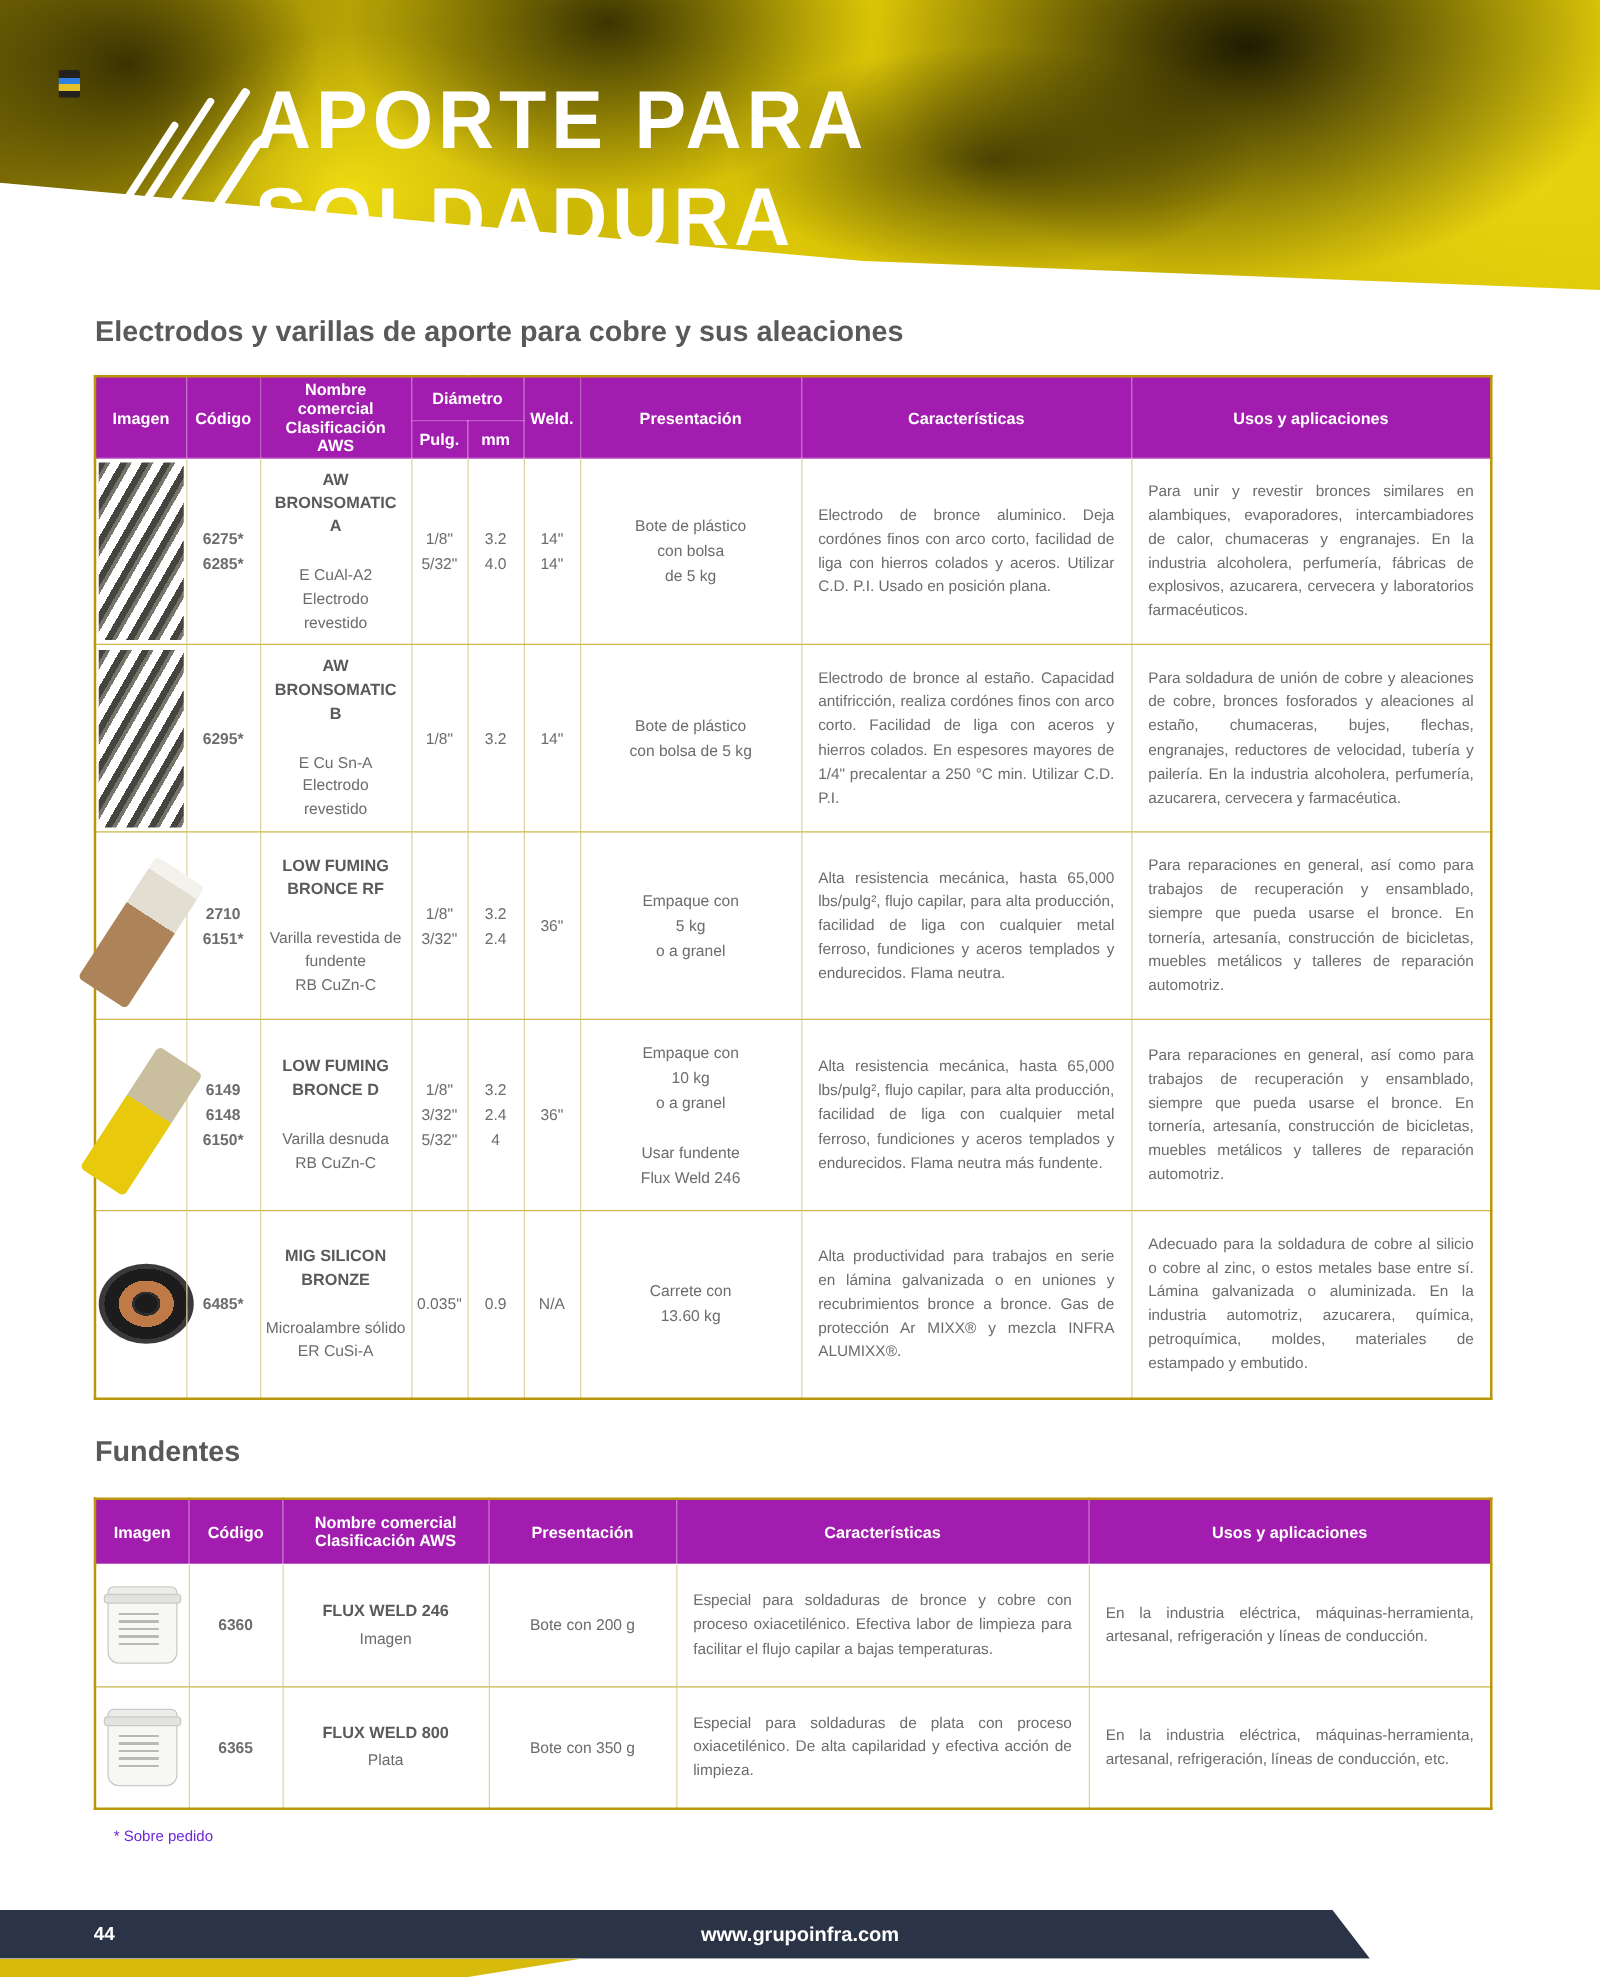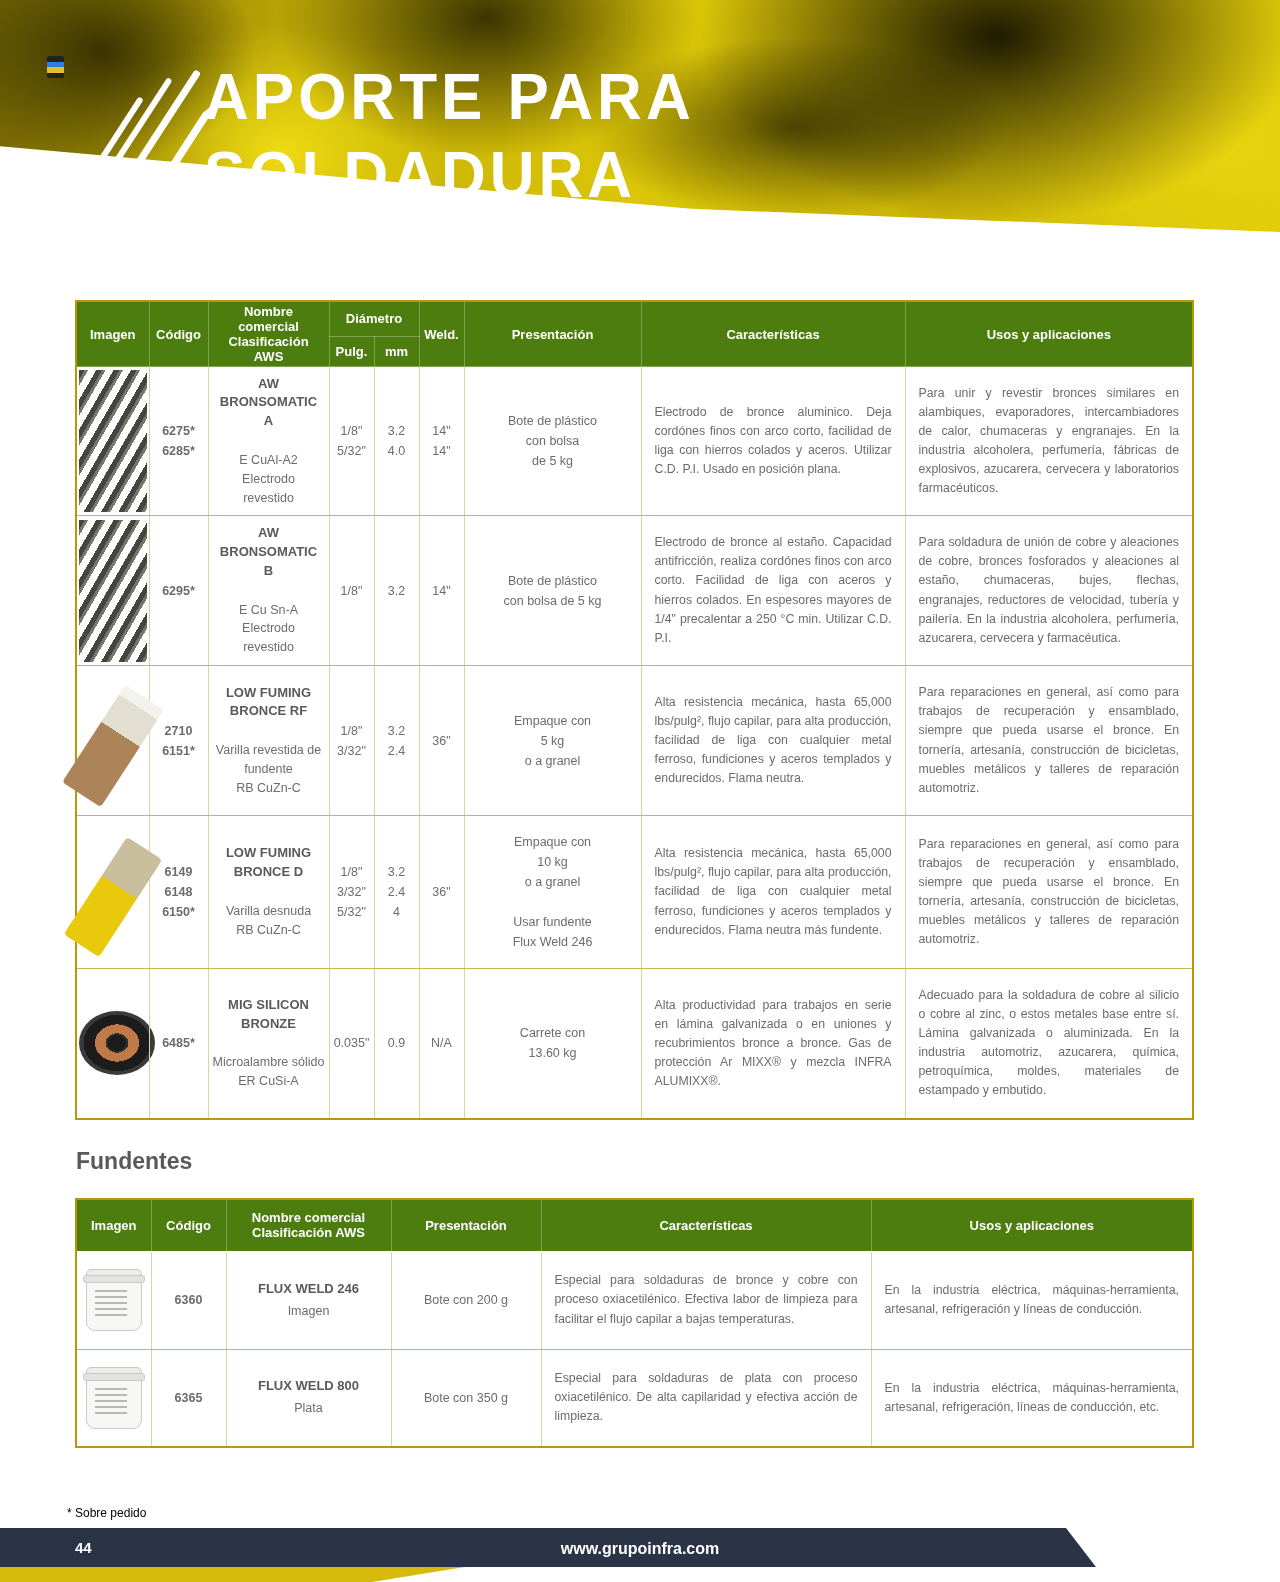--- a/index.html
+++ b/index.html
@@ -33,21 +33,21 @@
   
   .sec-title{position:absolute;left:76px;color:#58595b;font-size:23px;font-weight:bold;}
   .sec-title.t1{top:252px;}
   .sec-title.t2{top:1148px;}
 
   
   table{border-collapse:collapse;table-layout:fixed;position:absolute;left:75px;width:1117px;
         border:2px solid #bb960b;background:#fff;}
   .tbl1{top:300px;}
   .tbl2{top:1198px;}
-  th{background:#4d7c0f;color:#fff;font-size:13px;font-weight:bold;text-align:center;
+  th{background:#a21caf;color:#fff;font-size:13px;font-weight:bold;text-align:center;
      vertical-align:middle;border:1px solid rgba(255,255,255,.28);white-space:pre-line;padding:2px 4px;}
   td{border-left:1px solid #ddd3a2;border-right:1px solid #ddd3a2;
      border-top:1px solid #ccb64a;border-bottom:1px solid #ccb64a;
      vertical-align:middle;color:#6b6c6e;font-size:12.5px;padding:6px 4px;}
   .c{text-align:center;white-space:pre-line;line-height:1.6;}
   .codigo{font-weight:bold;}
   .pname{font-weight:bold;color:#595a5c;font-size:13px;white-space:pre-line;text-align:center;
          line-height:1.45;margin-bottom:20px;}
   .pname2{margin-bottom:3px;}
   .psub{color:#6b6c6e;font-size:12.5px;white-space:pre-line;text-align:center;line-height:1.5;}
@@ -67,21 +67,21 @@
   .spool{width:76px;height:64px;margin:0 auto;border-radius:50%;
     background:radial-gradient(closest-side,#1c1c1c 0 24%,#2d2d2d 24% 30%,#c07a48 30% 58%,#1c1c1c 58% 88%,#3a3a3a 88% 100%);}
   .jar{width:54px;height:60px;margin:0 auto;position:relative;border:1px solid #c9c9c5;
     border-radius:5px 5px 9px 9px;background:linear-gradient(to bottom,#ececea 0 18%,#f7f7f5 18% 100%);}
   .jar::before{content:"";position:absolute;left:-4px;top:5px;right:-4px;height:6px;
     background:#e2e2de;border:1px solid #c9c9c5;border-radius:3px;}
   .jar::after{content:"";position:absolute;left:8px;top:20px;width:32px;height:26px;
     background:repeating-linear-gradient(0deg,#b9b9b4 0 2px,transparent 2px 6px);}
 
   
-  .footnote{position:absolute;left:67px;top:1462px;font-size:12px;color:#000000;margin-top:44px;}
+  .footnote{position:absolute;left:91px;top:1462px;font-size:12px;color:#6d28d9;}
   .footer-bar{position:absolute;left:0;top:1528px;width:1096px;height:39px;background:#2b3447;
     clip-path:polygon(0 0, calc(100% - 30px) 0, 100% 100%, 0 100%);}
   .page-num{position:absolute;left:75px;top:1539px;color:#fff;font-size:15px;font-weight:bold;}
   .site{position:absolute;left:640px;top:1540px;transform:translateX(-50%);
     color:#fff;font-size:16px;font-weight:bold;}
   .footer-yellow{position:absolute;left:0;top:1567px;width:465px;height:15px;background:#d8ba0c;
     clip-path:polygon(0 0,100% 0,80% 100%,0 100%);}
 </style>
 </head>
 <body>
@@ -95,20 +95,21 @@
     <div class="rod r2"></div>
     <div class="rod r3"></div>
     <div class="rod r4"></div>
     <div class="banner-title">
       <div>APORTE PARA</div>
       <div>SOLDADURA</div>
     </div>
   </div>
   <div class="corner-icon"></div>
 
+  <div class="sec-title t1">Electrodos y varillas de aporte para cobre y sus aleaciones</div>
 
   <table class="tbl1">
     <colgroup>
       <col style="width:73px">
         <col style="width:59px">
         <col style="width:121px">
       <col style="width:45px">
         <col style="width:45px">
         <col style="width:45px">
       <col style="width:177px">

